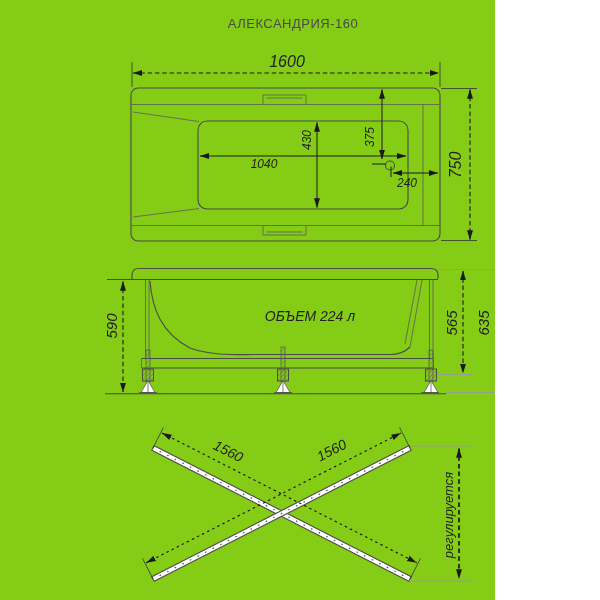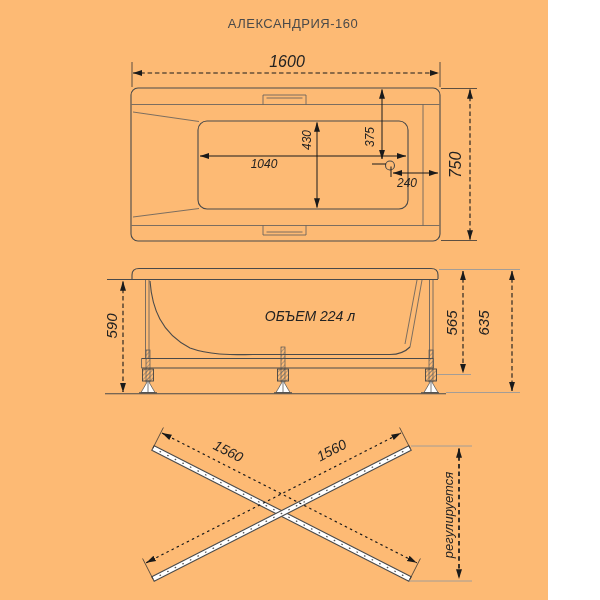--- a/index.html
+++ b/index.html
@@ -1,16 +1,16 @@
 <!DOCTYPE html>
 <html><head>
 <meta charset="utf-8">
 <style>
   html,body{margin:0;padding:0;background:#ffffff;}
-  .stage{width:548px;height:600px;position:relative;background:#fdba74;overflow:hidden;
+  .stage{width:495px;height:600px;position:relative;background:#84cc16;overflow:hidden;
          font-family:"Liberation Sans",sans-serif;}
   svg{display:block;}
   .draw{stroke:#4a4a4a;fill:none;stroke-width:1.1;}
   .thin{stroke:#5a5a5a;fill:none;stroke-width:0.8;}
   .dim{stroke:#1a1a1a;fill:none;stroke-width:1;}
   .dimdash{stroke:#1a1a1a;fill:none;stroke-width:1.1;stroke-dasharray:4.5 2.8;}
   .dimdot{stroke:#1a1a1a;fill:none;stroke-width:1.2;stroke-dasharray:1.5 4.2;stroke-linecap:round;}
   .ext{stroke:#333;fill:none;stroke-width:0.8;}
   .extgray{stroke:#9a9a9a;fill:none;stroke-width:0.9;}
   .dimtext{fill:#222;font-style:italic;}

